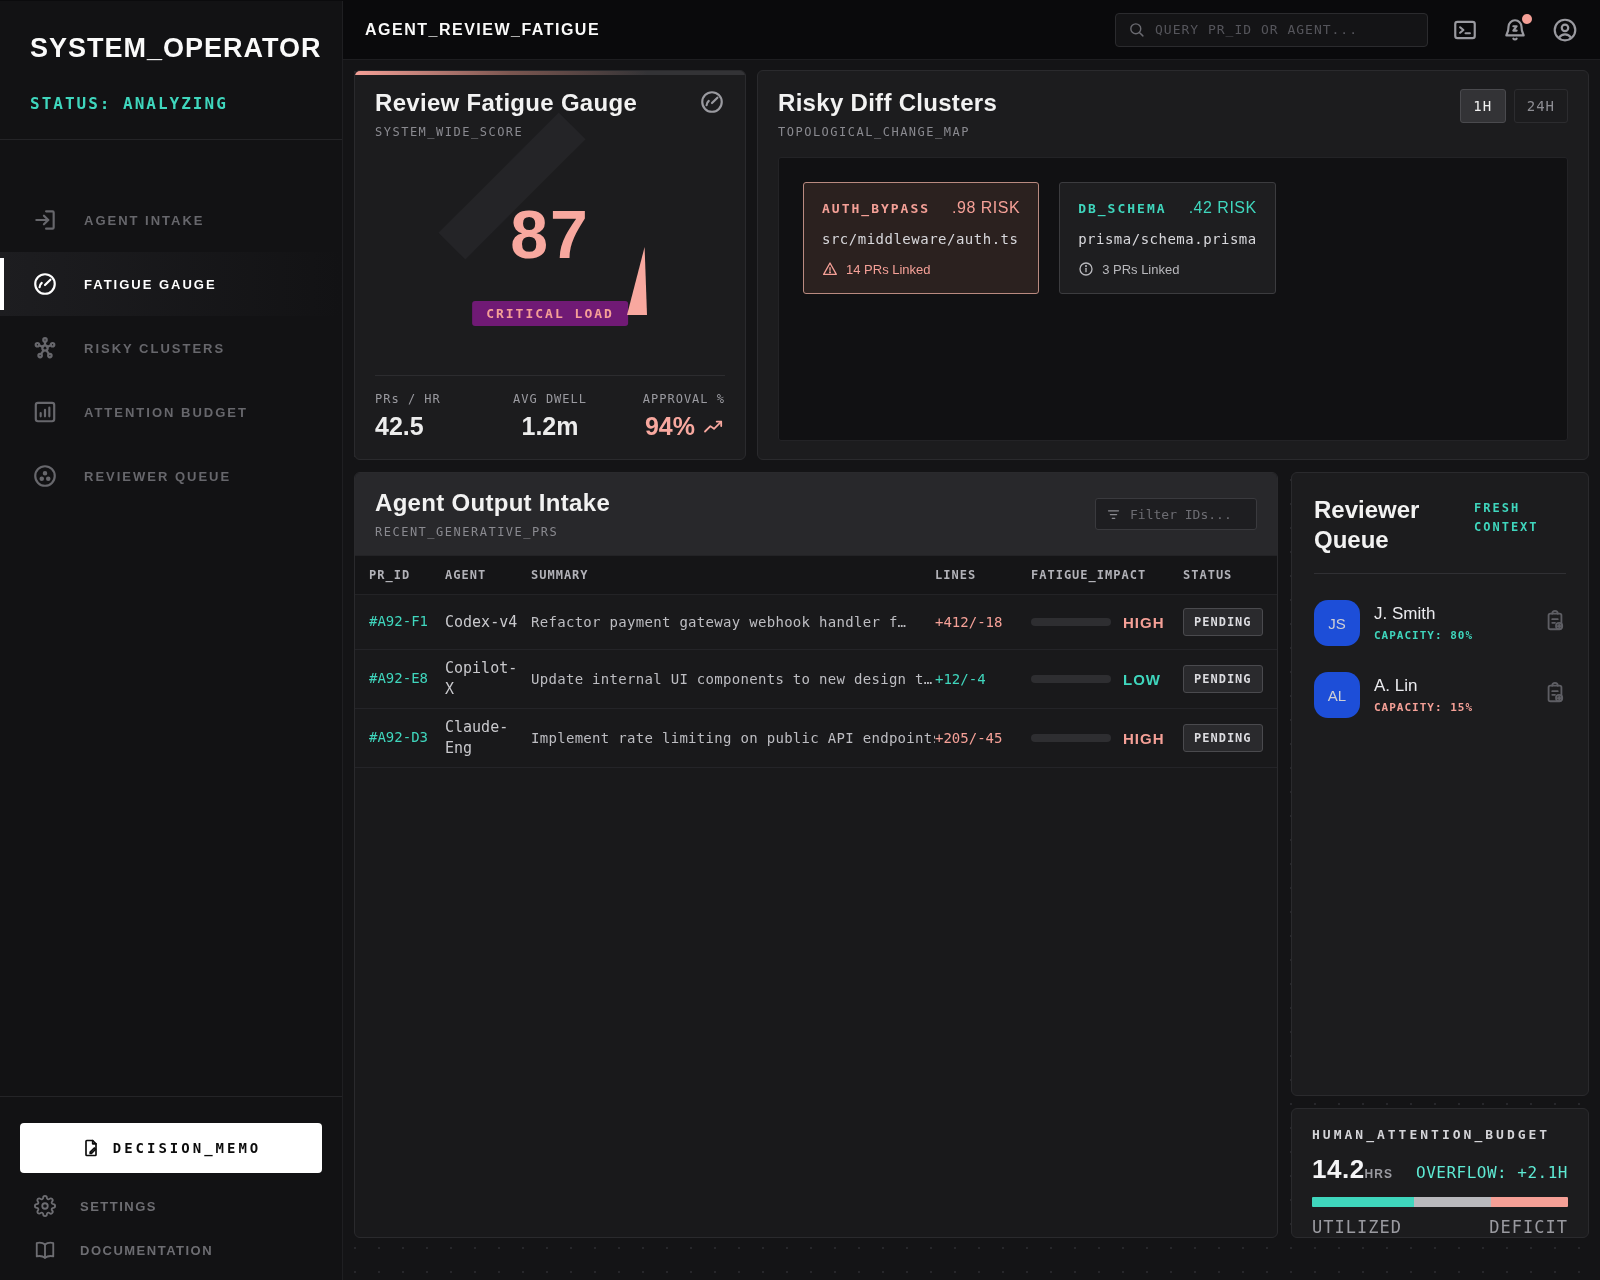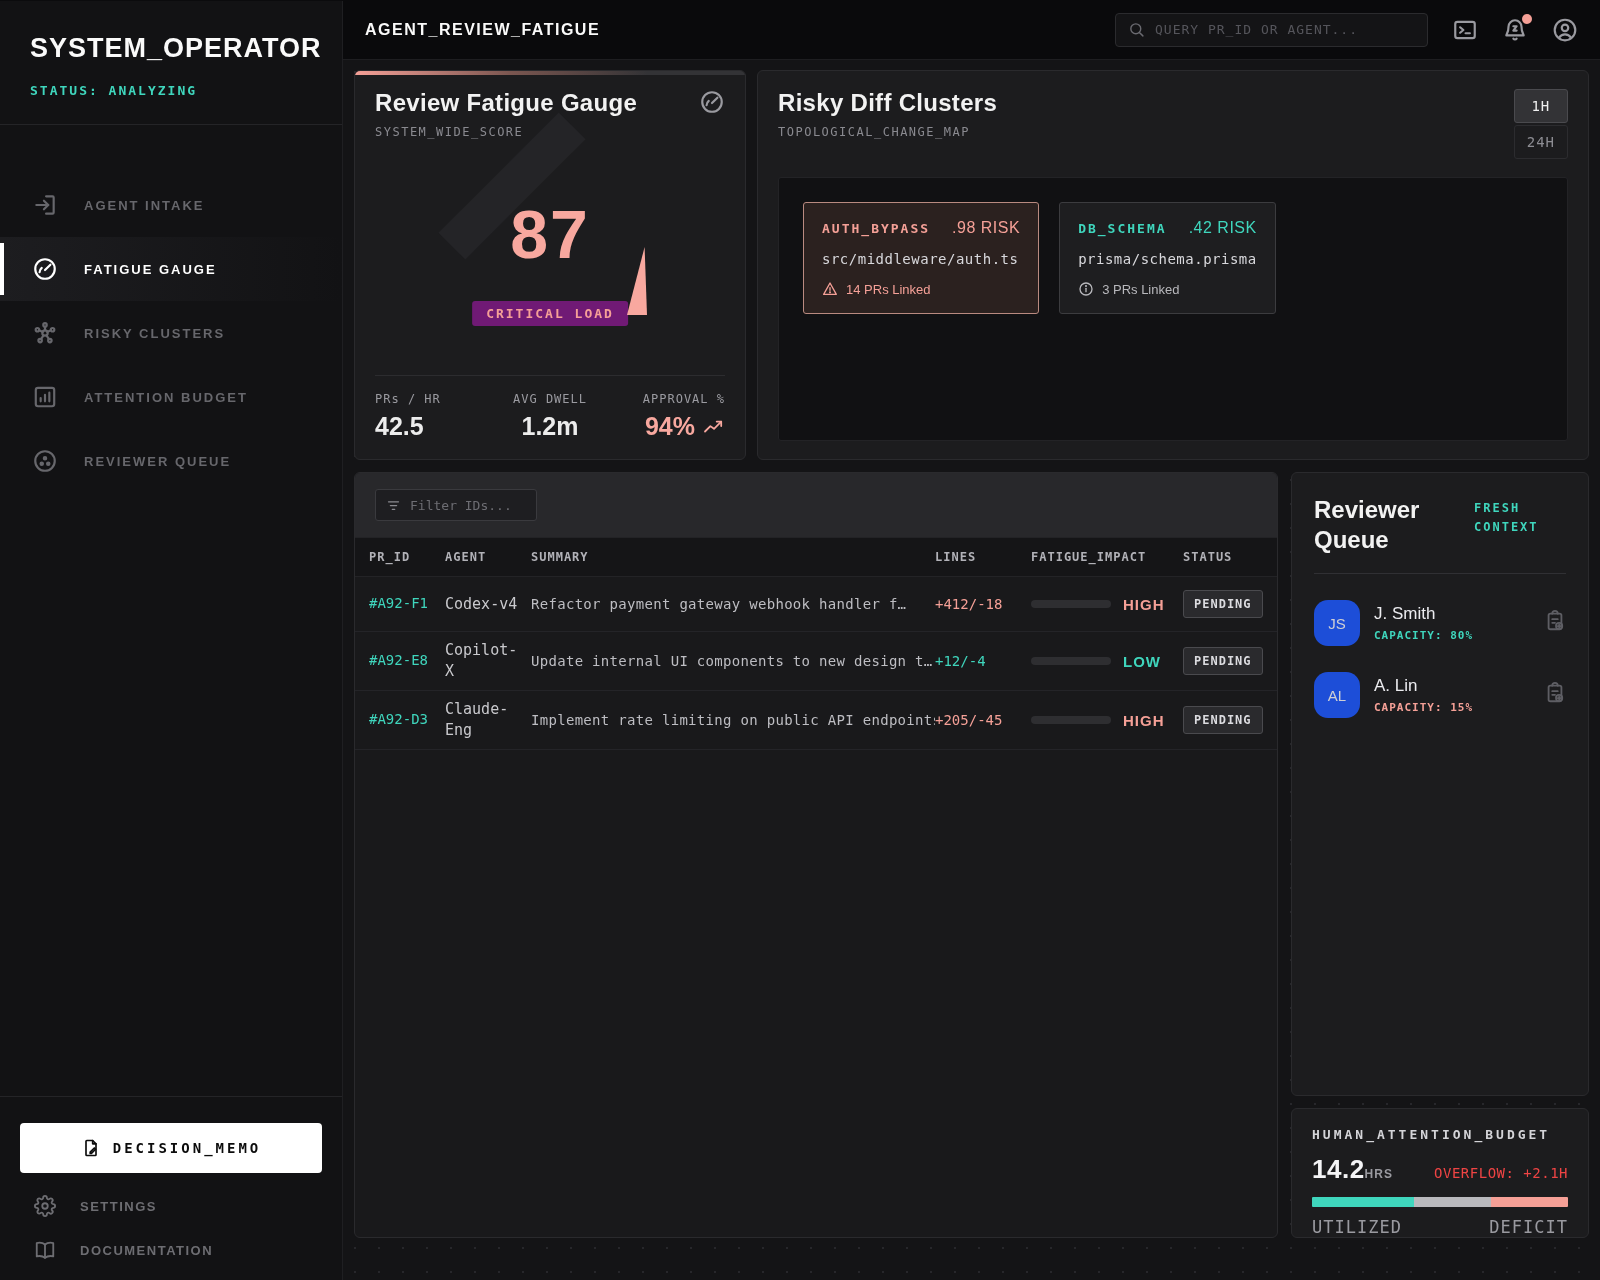--- a/index.html
+++ b/index.html
@@ -4,21 +4,21 @@
 <style>
   * { margin:0; padding:0; box-sizing:border-box; }
   html,body { width:1600px; height:1280px; overflow:hidden; background:#0b0b0d; color:#e8e8e8;
               font-family:"Liberation Sans", sans-serif; }
 
   
   .sidebar { position:absolute; left:0; top:1px; width:343px; height:1280px; background:#121214;
              border-right:1px solid #1f1f22; display:flex; flex-direction:column; }
   .sb-header { padding:32px 30px 26px; border-bottom:1px solid #242427; }
   .sb-title { font-size:27px; font-weight:bold; letter-spacing:1px; color:#fafafa; }
-  .sb-status { margin-top:19px; font-family:"DejaVu Sans Mono", monospace; font-size:13px;
+  .sb-status { margin-top:30px; font-family:"DejaVu Sans Mono", monospace; font-size:16px;
                font-weight:bold; letter-spacing:2px; color:#3fd6bd; }
   .sb-nav { margin-top:48px; flex:1; }
   .nav-item { position:relative; display:flex; align-items:center; gap:26px; height:64px;
               padding-left:32px; color:#67676c; cursor:pointer; }
   .nav-item .nav-label { font-size:13px; font-weight:bold; letter-spacing:2px; }
   .nav-item svg { width:26px; height:26px; stroke:#67676c; }
   .nav-item.active { color:#ffffff; background:linear-gradient(90deg,#1d1d20,#121214); }
   .nav-item.active svg { stroke:#ffffff; }
   .nav-item.active::before { content:""; position:absolute; left:0; top:6px; bottom:6px;
                              width:4px; background:#ffffff; }
@@ -83,21 +83,21 @@
   .gstat:nth-child(2) { text-align:center; }
   .gstat:nth-child(3) { text-align:right; }
   .gstat-label { font-family:"DejaVu Sans Mono", monospace; font-size:12px; letter-spacing:1px;
                  color:#9a9aa0; }
   .gstat-value { margin-top:6px; font-size:25px; font-weight:bold; color:#ececec; }
   .gstat-value.accent { color:#f8a89f; display:inline-flex; align-items:center; gap:8px; }
   .gstat-value svg { width:22px; height:18px; stroke:#f8a89f; }
 
   
   .clusters-card { flex:1; height:390px; padding:18px 20px; display:flex; flex-direction:column; }
-  .range-btns { display:flex; gap:2px;flex-direction:column; }
+  .range-btns { display:flex; gap:8px; }
   .range-btn { min-width:46px; height:34px; padding:0 12px; font-family:"DejaVu Sans Mono", monospace;
                font-size:14px; letter-spacing:1px; border-radius:3px; cursor:pointer;
                background:transparent; border:1px solid #2c2c2f; color:#8d8d93; }
   .range-btn.active { background:#333336; border-color:#4a4a4e; color:#f0f0f0; }
   .cluster-map { margin-top:18px; flex:1; background:#111113; border:1px solid #232326;
                  border-radius:3px; padding:24px; display:flex; gap:20px; align-items:flex-start; }
   .cluster-chip { border-radius:3px; padding:16px 18px; min-width:200px; }
   .cluster-chip.high { background:#2b211f; border:1px solid #b98a80; }
   .cluster-chip.low  { background:#1e1e20; border:1px solid #3c3c3f; }
   .chip-top { display:flex; align-items:baseline; gap:22px; justify-content:space-between; }
@@ -173,22 +173,22 @@
   .rq-assign { margin-left:auto; cursor:pointer; }
   .rq-assign svg { width:22px; height:22px; stroke:#5e5e64; }
 
   
   .budget-card { height:130px; padding:18px 20px; }
   .budget-title { font-family:"DejaVu Sans Mono", monospace; font-size:13px; font-weight:bold;
                   letter-spacing:3px; color:#d4d4d8; }
   .budget-mid { display:flex; align-items:baseline; margin-top:12px; }
   .budget-hours { font-size:26px; font-weight:bold; color:#f4f4f6; letter-spacing:0.5px; }
   .budget-unit { font-size:12px; font-weight:bold; color:#9a9aa0; letter-spacing:1px; }
-  .budget-overflow { margin-left:auto; font-family:"DejaVu Sans Mono", monospace; font-size:14px;
-                     color:#ef4444; letter-spacing:0.5px; }
+  .budget-overflow { margin-left:auto; font-family:"DejaVu Sans Mono", monospace; font-size:16px;
+                     color:#5eead4; letter-spacing:0.5px; }
   .budget-bar { display:flex; height:10px; margin-top:12px; border-radius:1px; overflow:hidden; }
   .seg-utilized { background:#3fd6bd; }
   .seg-buffer { background:#b9b9bd; }
   .seg-deficit { background:#f5a097; }
   .budget-labels { display:flex; justify-content:space-between; margin-top:10px;
                    font-family:"DejaVu Sans Mono", monospace; font-size:17px; letter-spacing:1px;
                    color:#9a9aa0; }
   svg { fill:none; stroke-width:2; stroke-linecap:round; stroke-linejoin:round; }
 </style>
 </head>
@@ -397,20 +397,24 @@
           </div>
         </div>
       </div>
     </section>
   </div>
 
   <div class="row2">
 
     <section class="card intake-card">
       <div class="intake-head">
+        <div>
+          <div class="card-title">Agent Output Intake</div>
+          <div class="card-sub">RECENT_GENERATIVE_PRS</div>
+        </div>
         <div class="filter-box">
           <svg viewBox="0 0 24 24">
               <path d="M4 6h16M7 12h10M10 18h4"></path>
             </svg>
           <input type="text" placeholder="Filter IDs..." style="">
         </div>
       </div>
 
       <div class="tbl-header">
         <span class="th">PR_ID</span>

